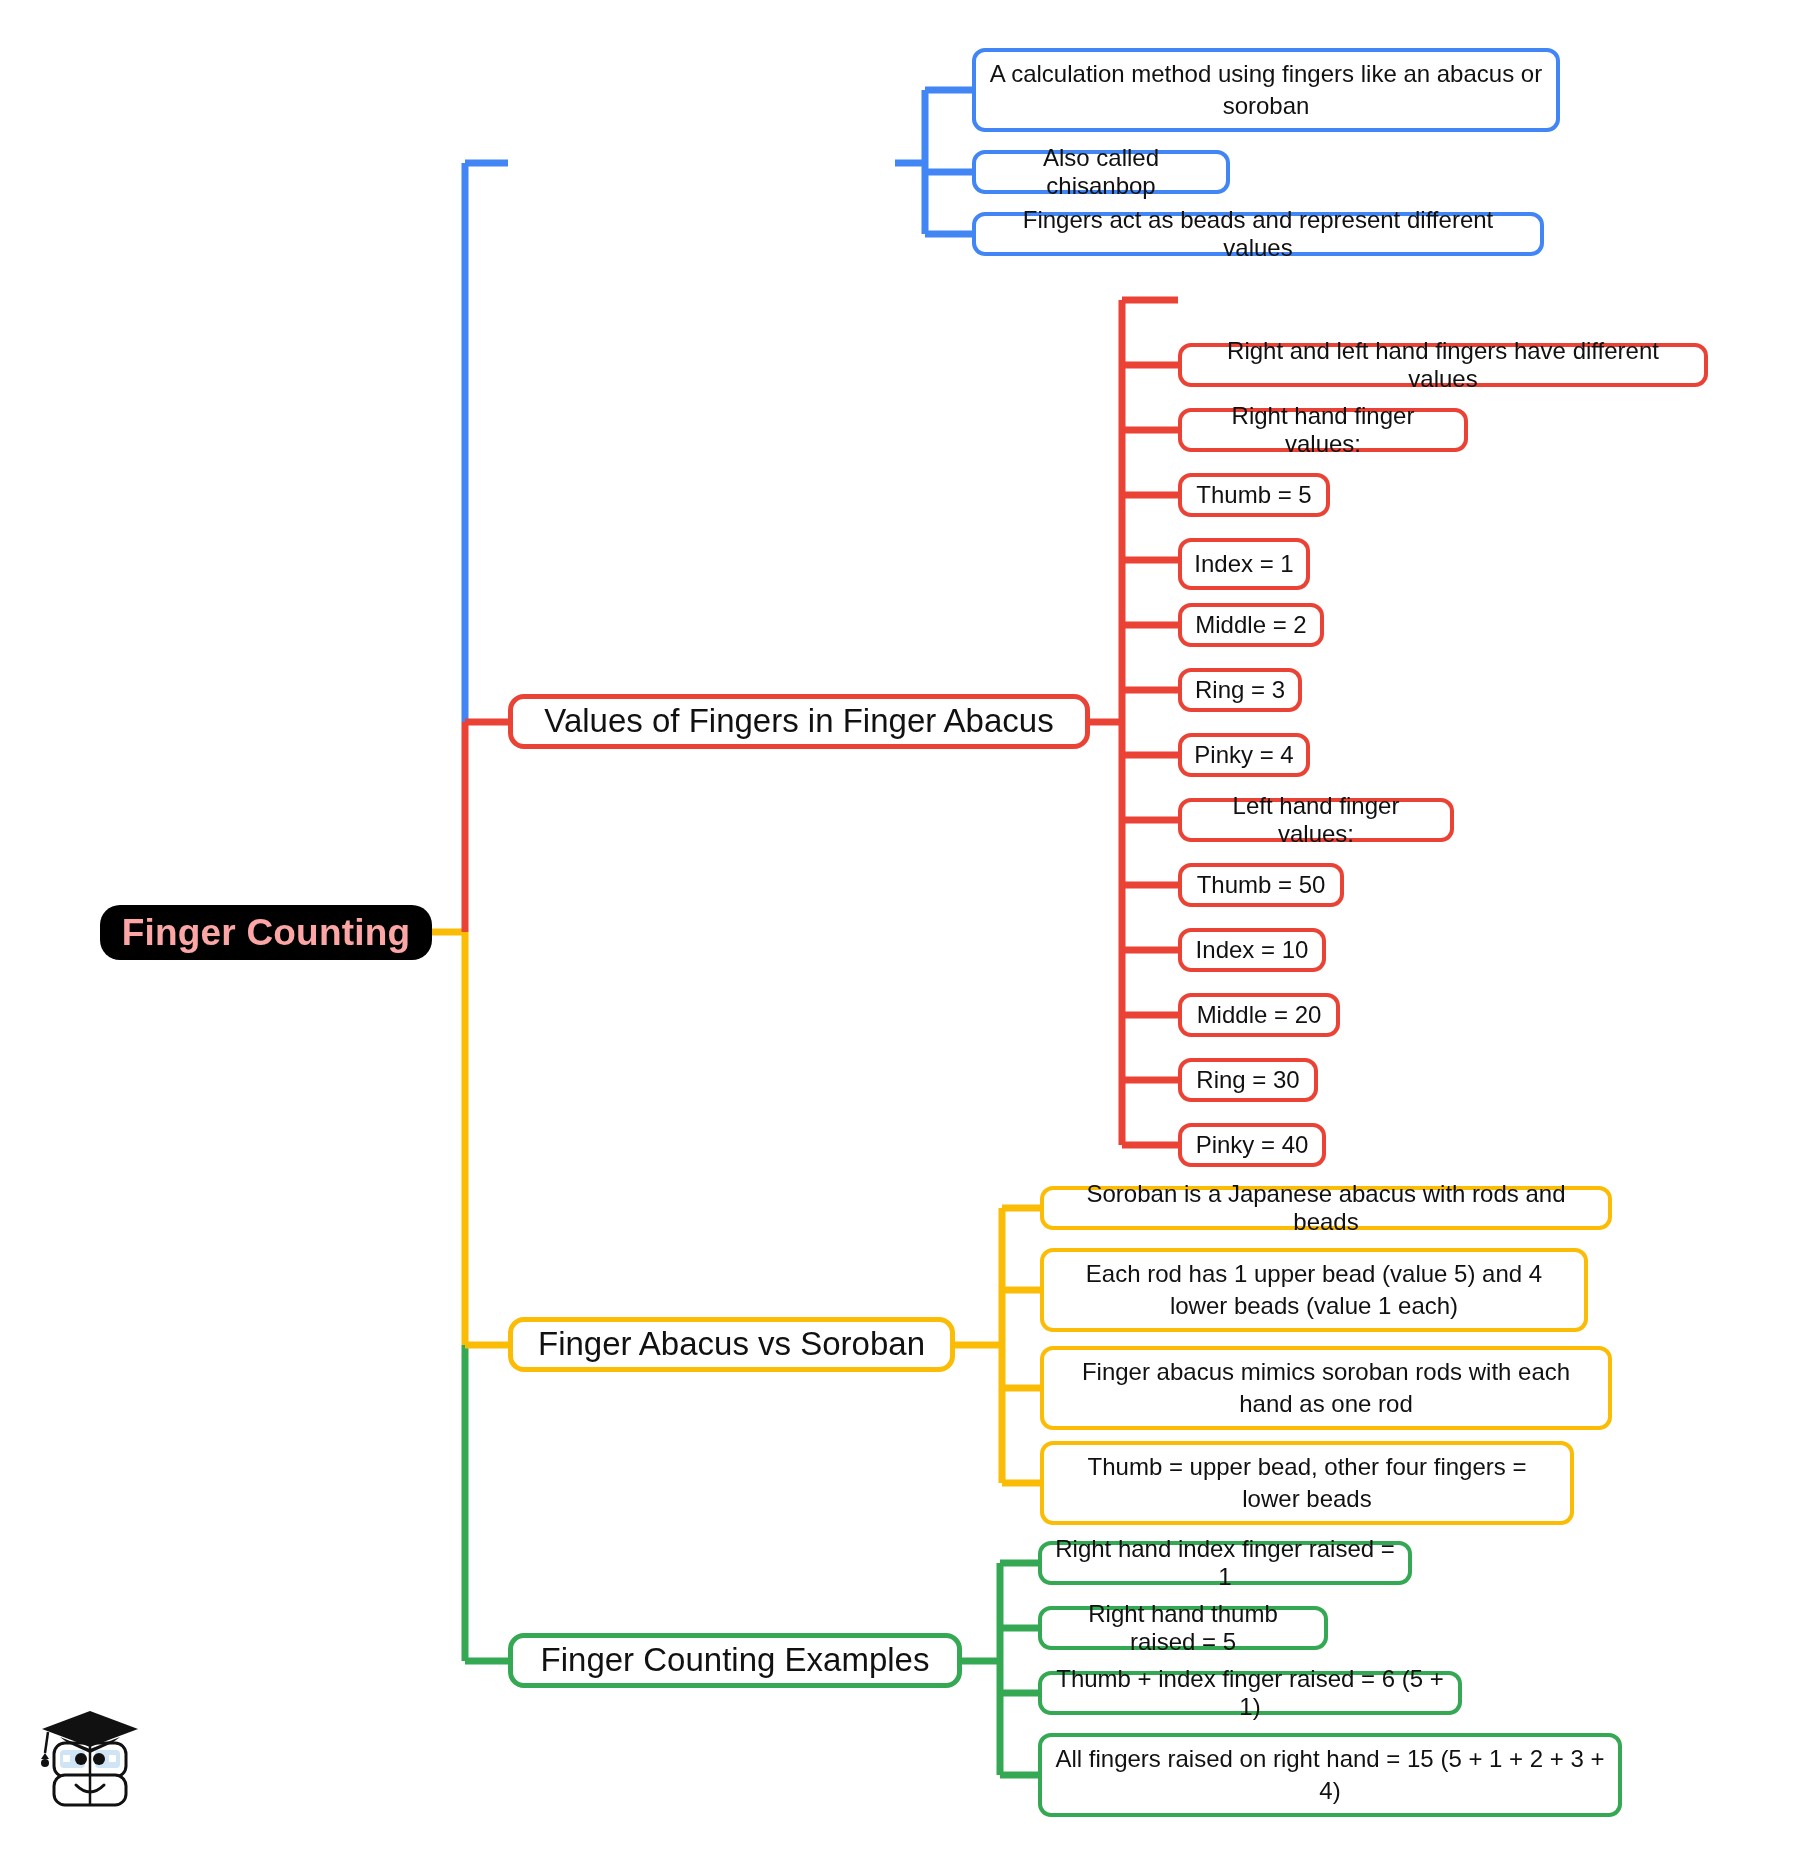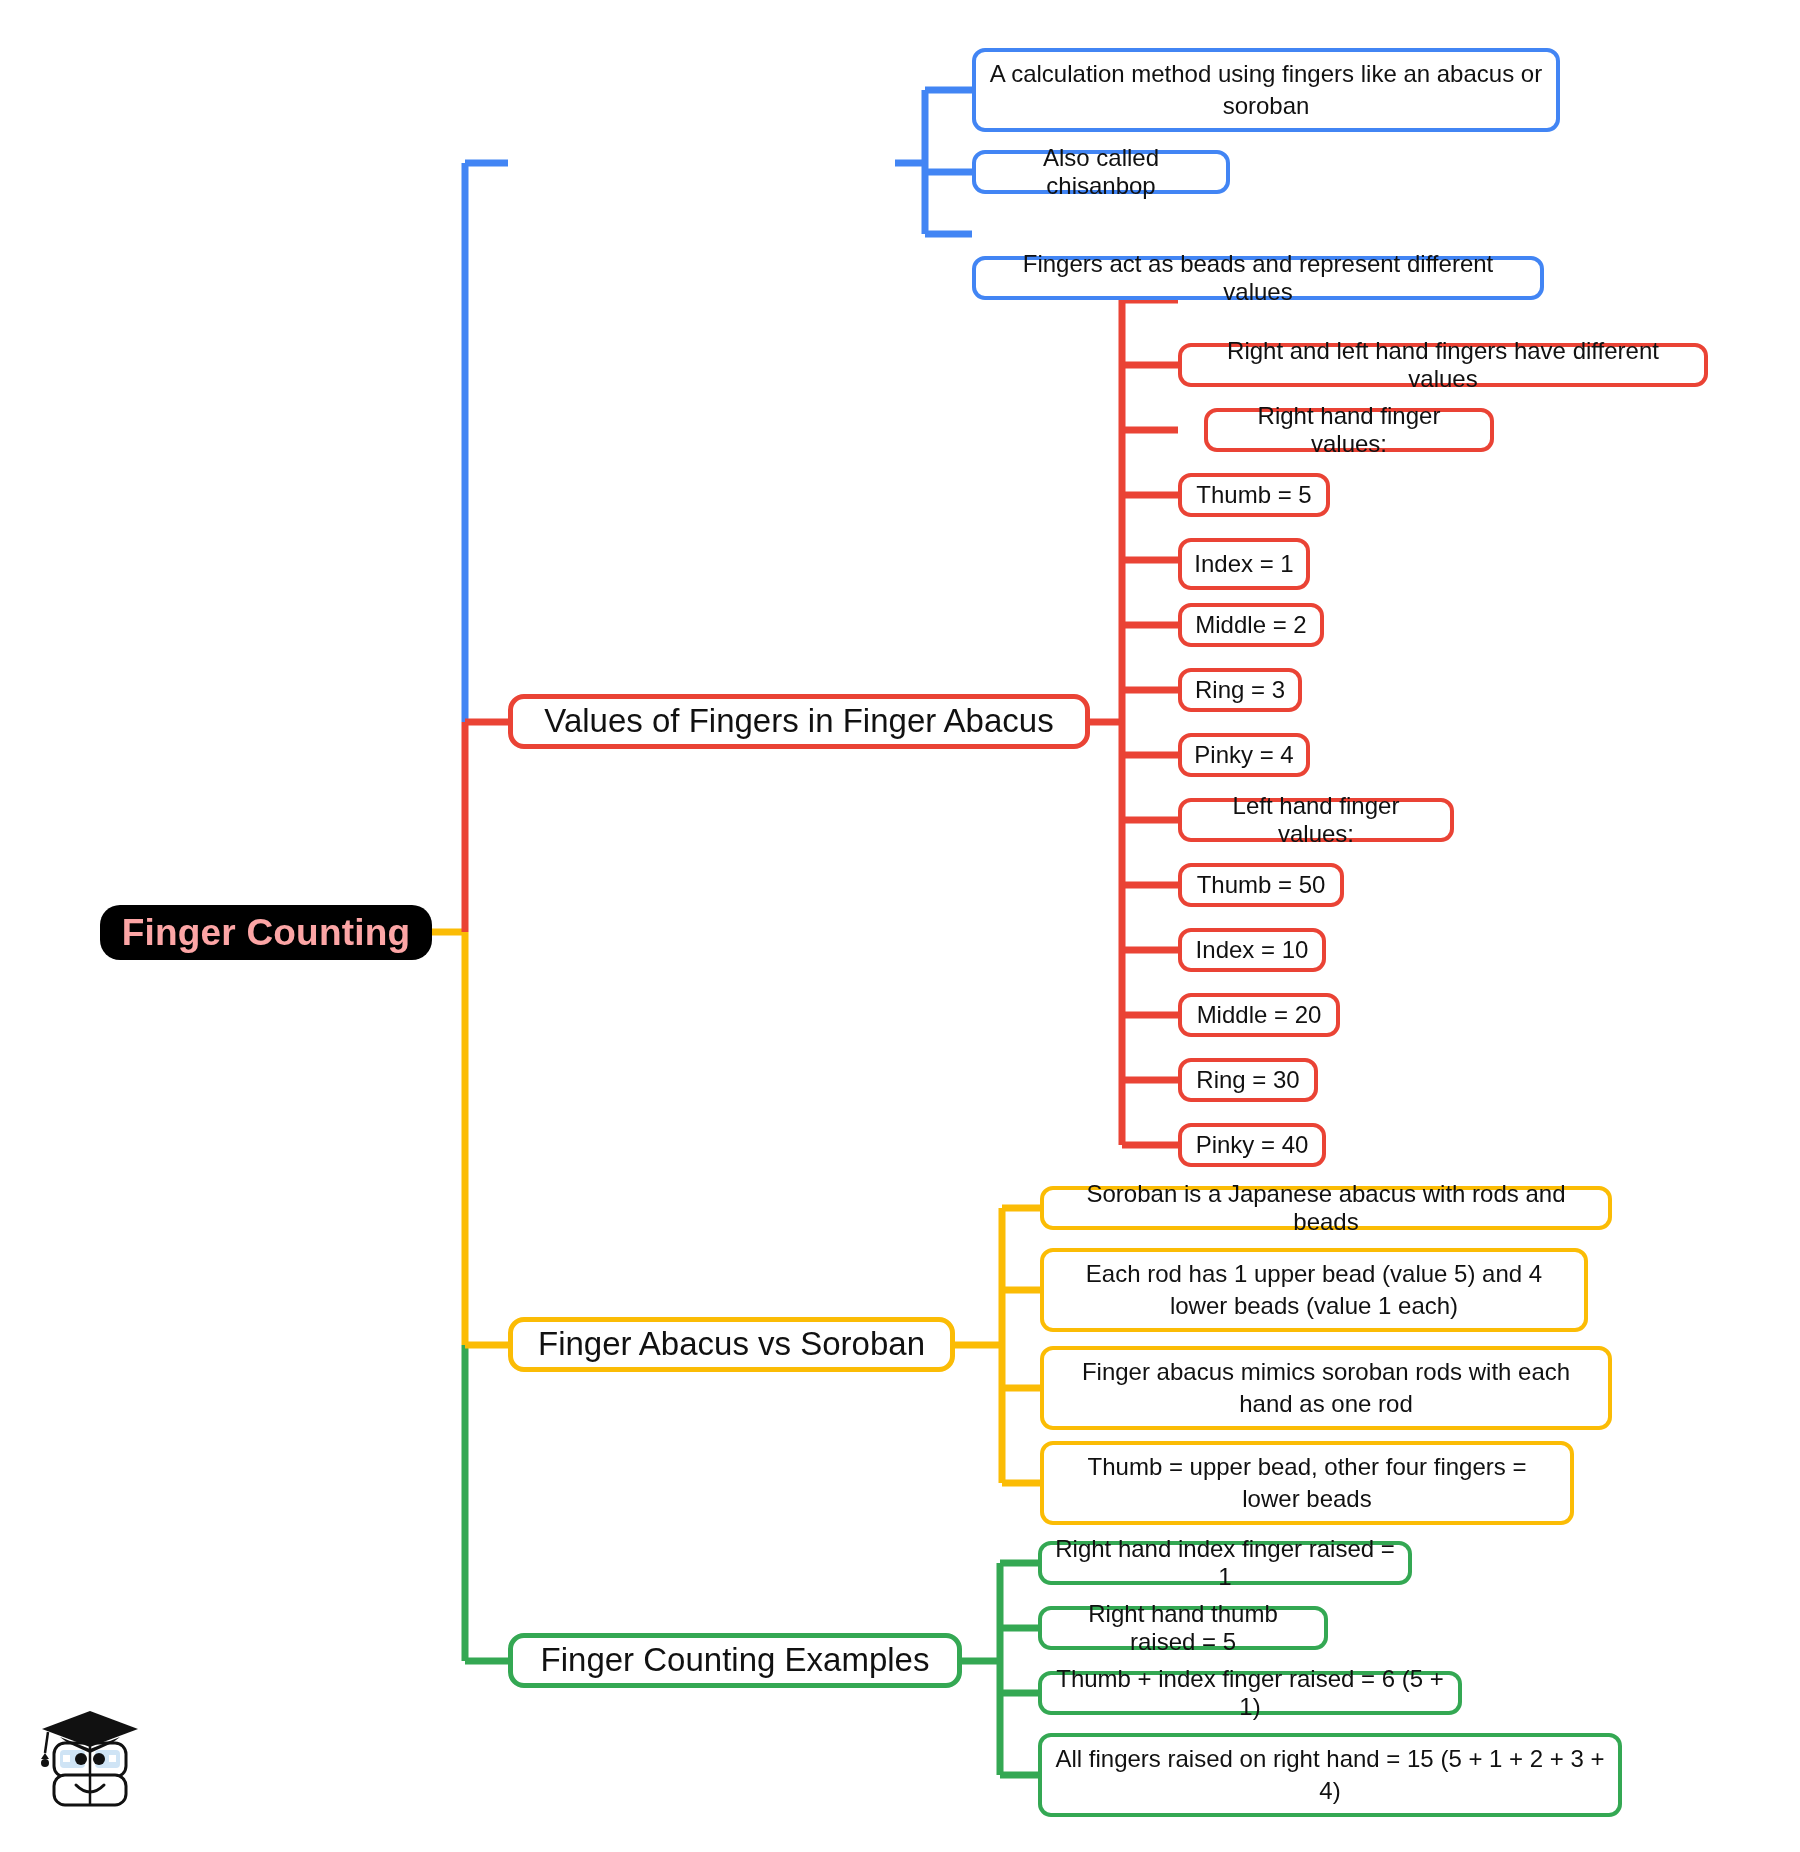--- a/index.html
+++ b/index.html
@@ -154,32 +154,32 @@
 
 
   <div class="node leaf-node c-blue two-line" style="left:972px; top:48px; width:588px; height:84px;">
     <span>A calculation method using fingers like an abacus or soroban</span>
   </div>
 
   <div class="node leaf-node c-blue" style="left:972px; top:150px; width:258px; height:44px;">
     <span>Also called chisanbop</span>
   </div>
 
-  <div class="node leaf-node c-blue" style="left:972px; top:212px; width:572px; height:44px;margin-top:44px;">
+  <div class="node leaf-node c-blue" style="left:972px; top:212px; width:572px; height:44px;">
     <span>Fingers act as beads and represent different values</span>
   </div>
 
   <div class="node branch-node c-red" style="left:508px; top:694px; width:582px; height:55px;">
     <span>Values of Fingers in Finger Abacus</span>
   </div>
 
   <div class="node leaf-node c-red" style="left:1178px; top:343px; width:530px; height:44px;">
     <span>Right and left hand fingers have different values</span>
   </div>
-  <div class="node leaf-node c-red" style="left:1204px; top:408px; width:290px; height:44px;">
+  <div class="node leaf-node c-red" style="left:1178px; top:408px; width:290px; height:44px;">
     <span>Right hand finger values:</span>
   </div>
   <div class="node leaf-node c-red" style="left:1178px; top:473px; width:152px; height:44px;">
     <span>Thumb = 5</span>
   </div>
   <div class="node leaf-node c-red" style="left:1178px; top:538px; width:132px; height:52px;">
     <span>Index = 1</span>
   </div>
   <div class="node leaf-node c-red" style="left:1178px; top:603px; width:146px; height:44px;">
     <span>Middle = 2</span>

